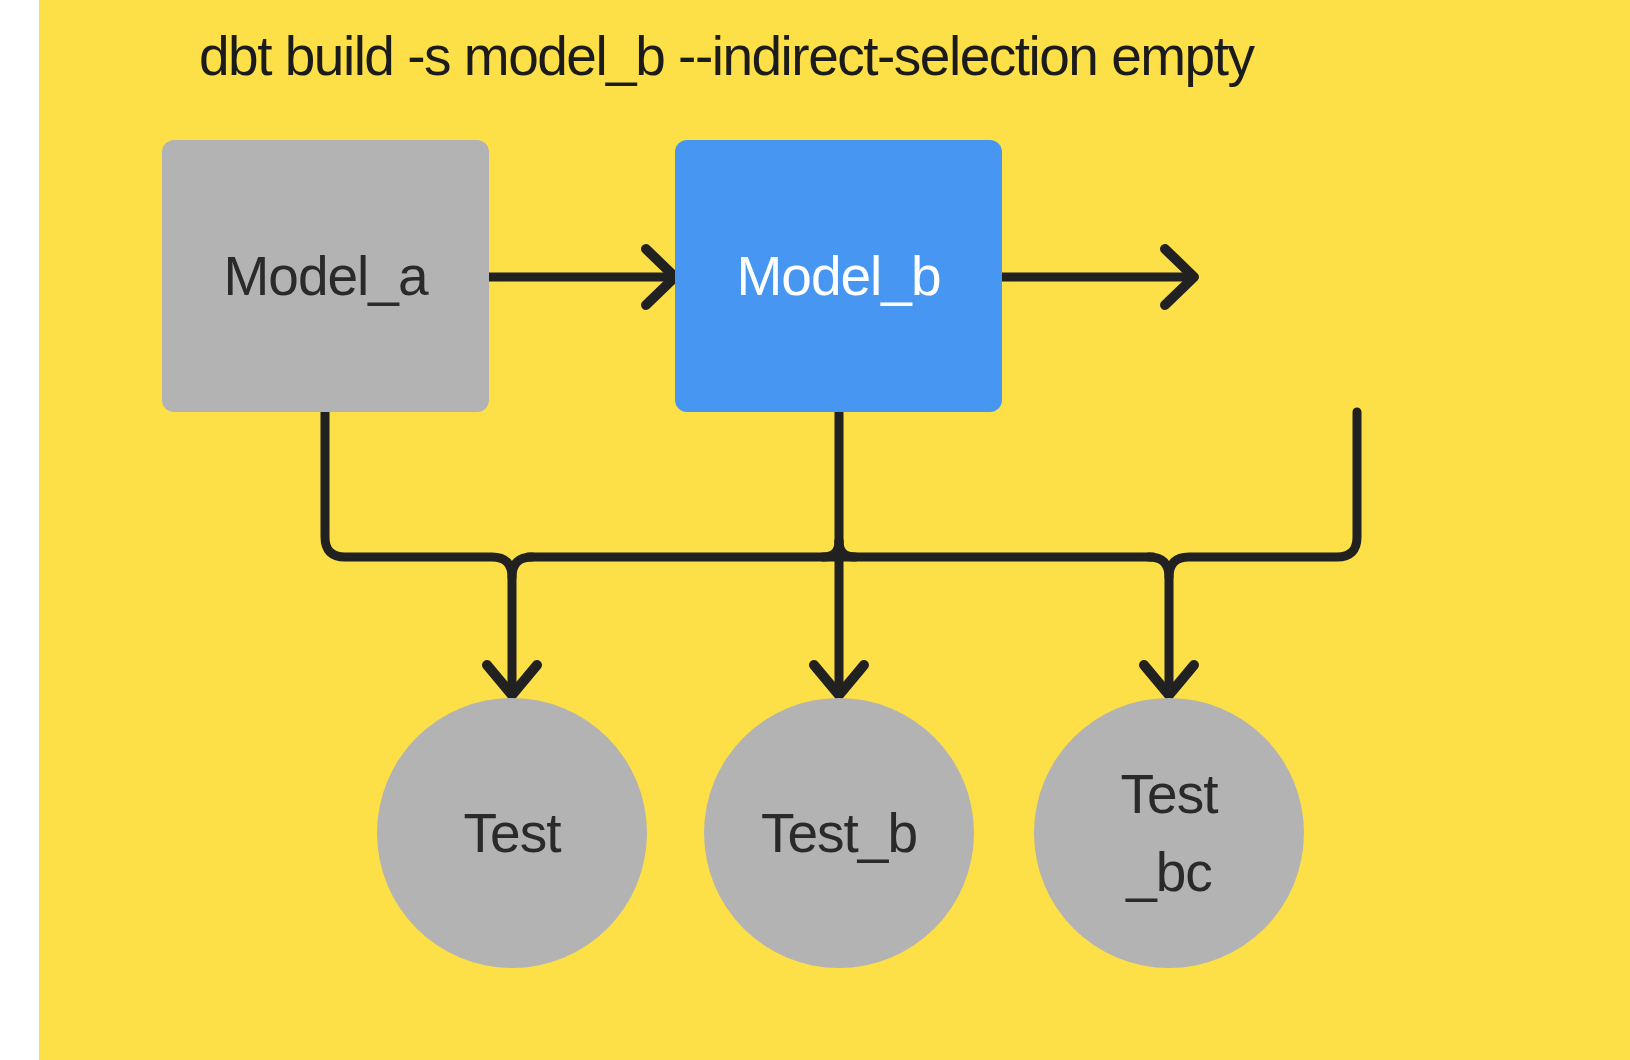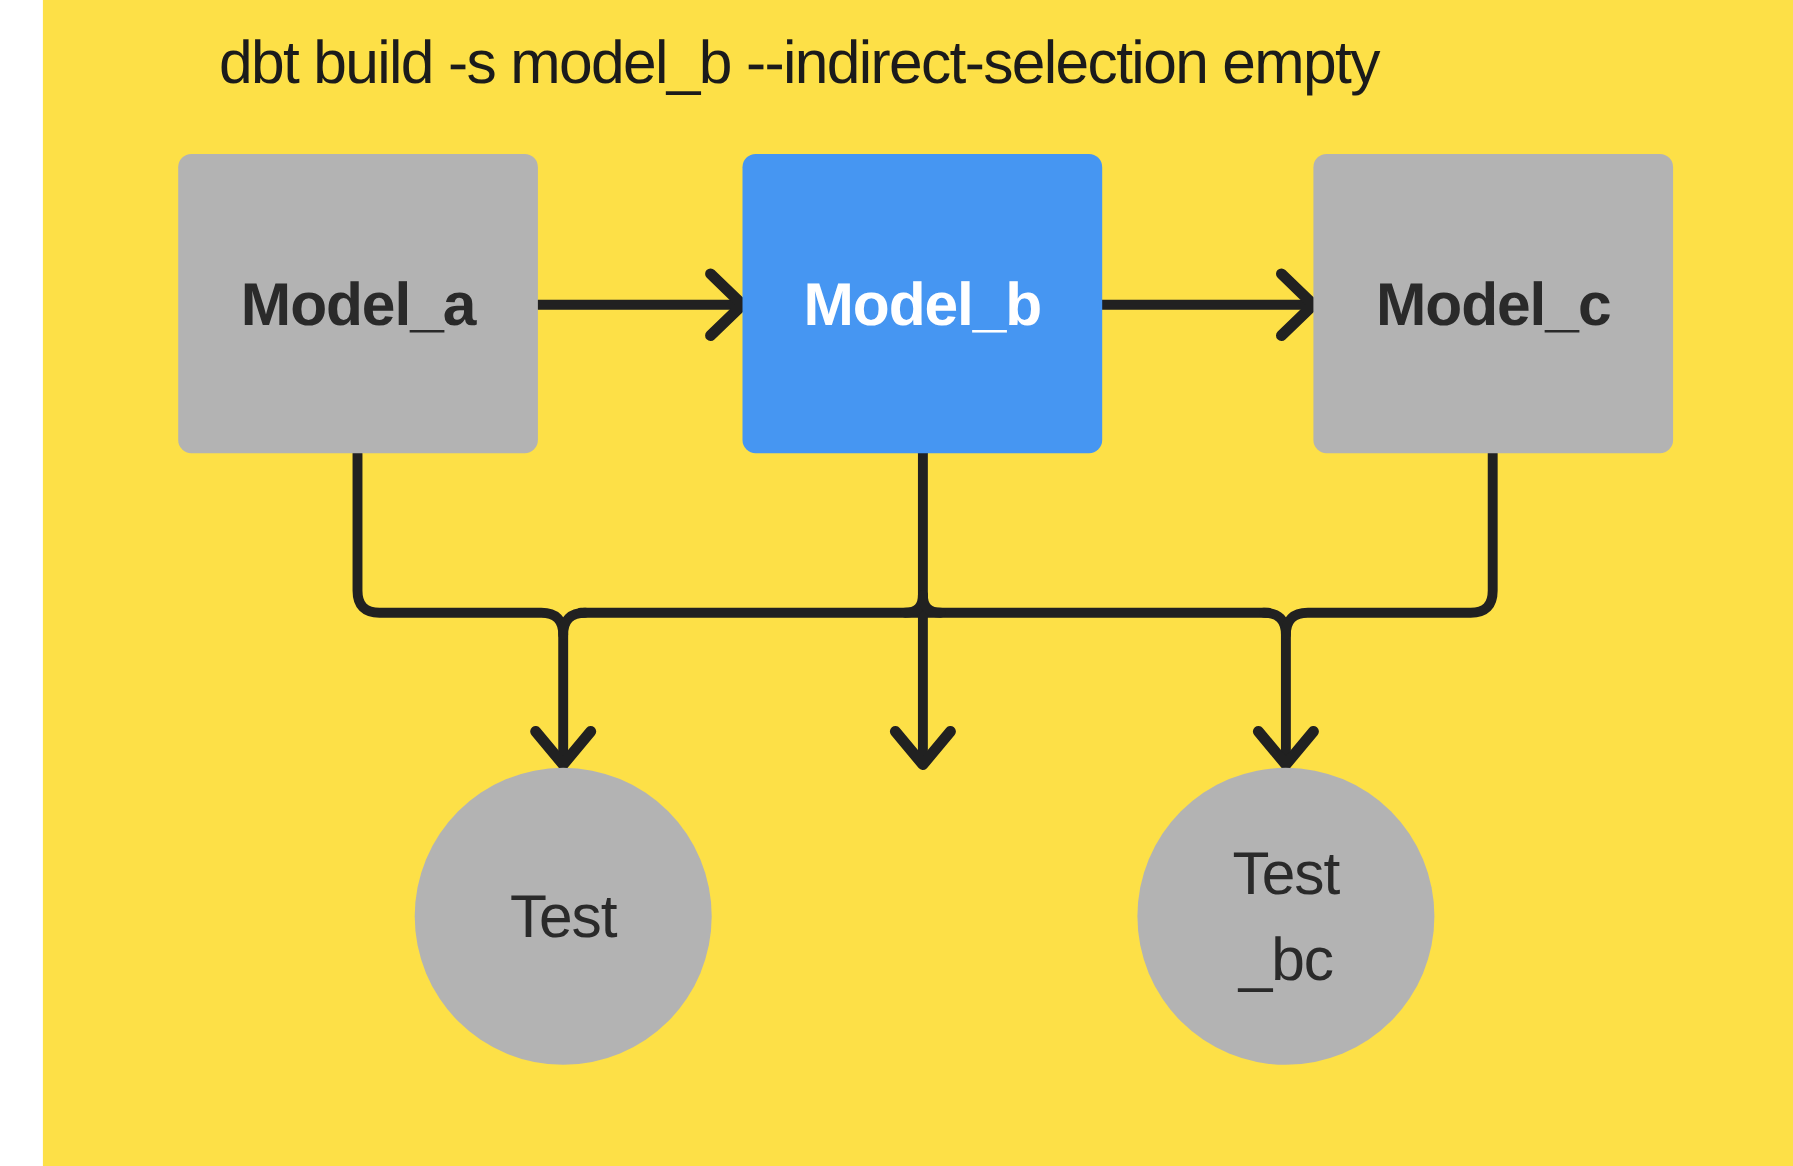--- a/index.html
+++ b/index.html
@@ -46,21 +46,21 @@
     position: absolute;
     top: 140px;
     width: 327px;
     height: 272px;
     border-radius: 12px;
     background: #b3b3b3;
     display: flex;
     align-items: center;
     justify-content: center;
     font-size: 55px;
-    font-weight: 700;
+    font-weight: 400;
     letter-spacing: -1px;
     color: #2a2a2a;
   }
   .model-node.selected {
     background: #4696f2;
     color: #ffffff;
     justify-content: center;
   }
   #model-a { left: 123px; }
   #model-b { left: 636px; }
@@ -123,27 +123,28 @@
   </svg>
 
   <div id="model-a" class="model-node">
     <span>Model_a</span>
   </div>
 
   <div id="model-b" class="model-node selected">
     <span>Model_b</span>
   </div>
 
-  <div id="model-c" class="model-node">
-    <span>Model_c</span>
-  </div>
 
   <div id="test-ab" class="test-node">
     <div>Test</div>
   </div>
 
+  <div id="test-b" class="test-node">
+    <div>Test_b</div>
+    <div></div>
+  </div>
 
   <div id="test-bc" class="test-node">
     <div>Test</div>
     <div>_bc</div>
   </div>
 
 </div>
 
 </body></html>

